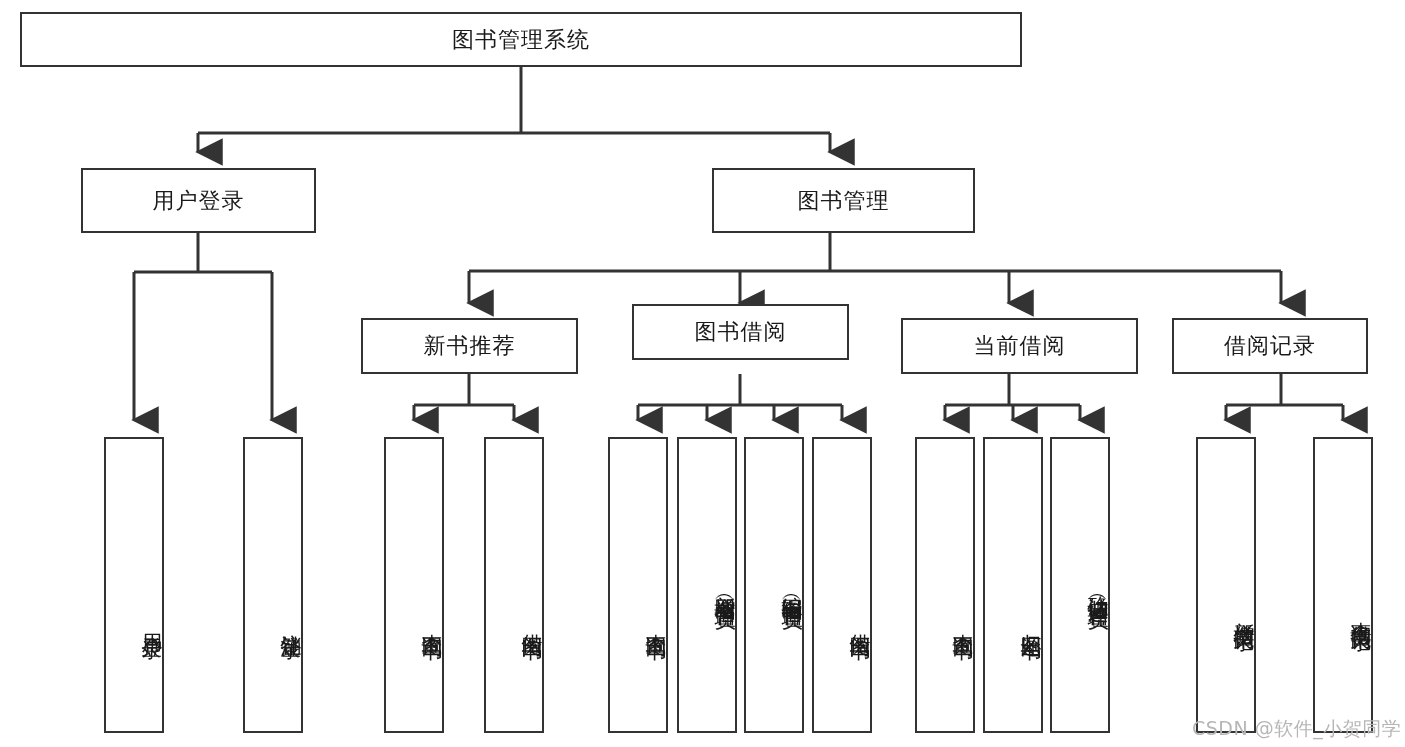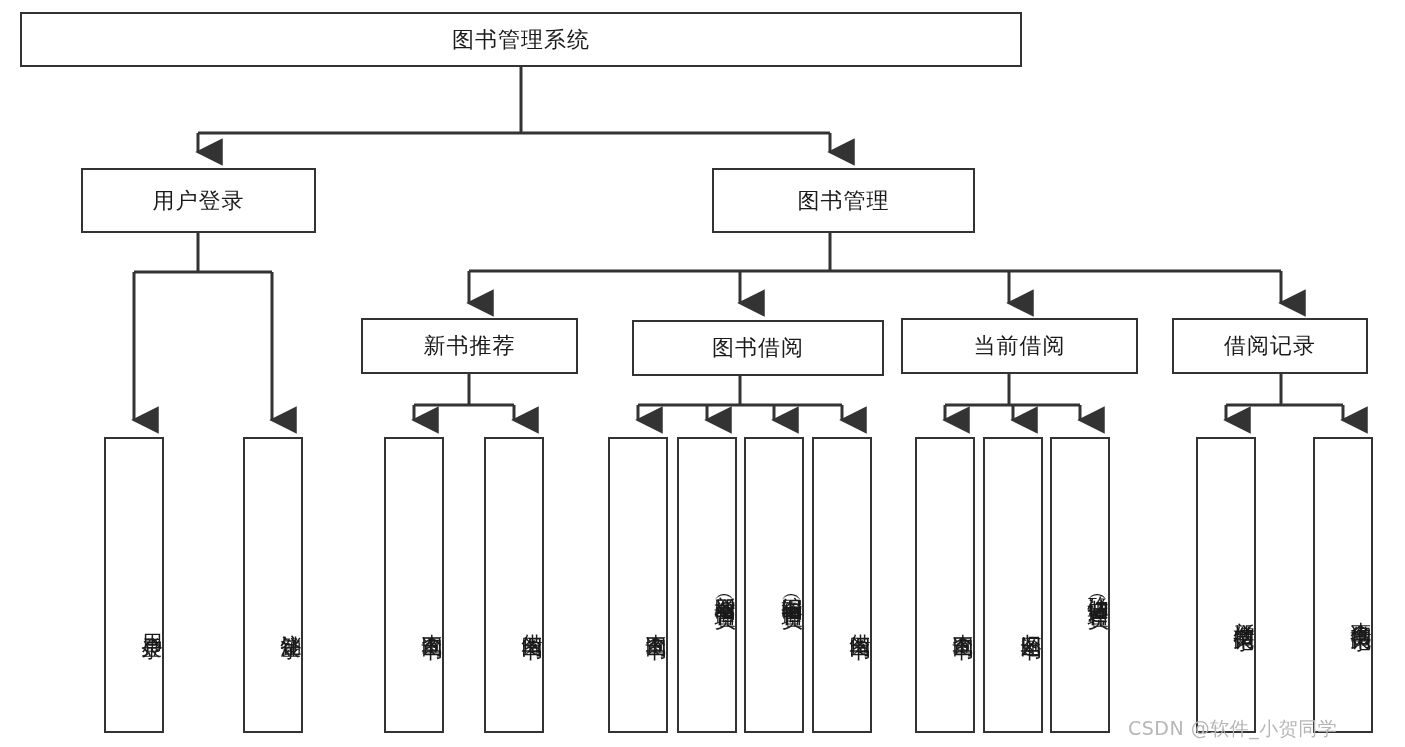--- a/index.html
+++ b/index.html
@@ -120,21 +120,21 @@
   </svg>
 
   <div class="node horizontal" style="left:20px; top:12px; width:1002px; height:55px;">图书管理系统</div>
 
   <div class="node horizontal" style="left:81px; top:168px; width:235px; height:65px;">用户登录</div>
 
   <div class="node horizontal" style="left:712px; top:168px; width:263px; height:65px;">图书管理</div>
 
   <div class="node horizontal" style="left:361px; top:318px; width:217px; height:56px;">新书推荐</div>
 
-  <div class="node horizontal" style="left:632px; top:320px; width:252px; height:56px;">图书借阅</div>
+  <div class="node horizontal" style="left:632px; top:304px; width:217px; height:56px;">图书借阅</div>
 
   <div class="node horizontal" style="left:901px; top:318px; width:237px; height:56px;">当前借阅</div>
 
   <div class="node horizontal" style="left:1172px; top:318px; width:196px; height:56px;">借阅记录</div>
 
   <div class="node vertical" style="left:104px; top:437px; width:60px; height:296px; padding-top:72px;">
     <span class="vtext">用户登录</span>
   </div>
   <div class="node vertical" style="left:243px; top:437px; width:60px; height:296px; padding-top:72px;">
     <span class="vtext">注销登录</span>
@@ -170,15 +170,15 @@
     <span class="vtext">确认归还（管理员）</span>
   </div>
 
   <div class="node vertical" style="left:1196px; top:437px; width:60px; height:296px; padding-top:52px;">
     <span class="vtext">新增借阅记录</span>
   </div>
   <div class="node vertical" style="left:1313px; top:437px; width:60px; height:296px; padding-top:52px;">
     <span class="vtext">查询借阅记录</span>
   </div>
 
-  <div class="watermark" style="left:1128px; top:716px;">CSDN @软件_小贺同学</div>
+  <div class="watermark" style="left:1192px; top:716px;">CSDN @软件_小贺同学</div>
 
 </div>
 
 </body></html>

